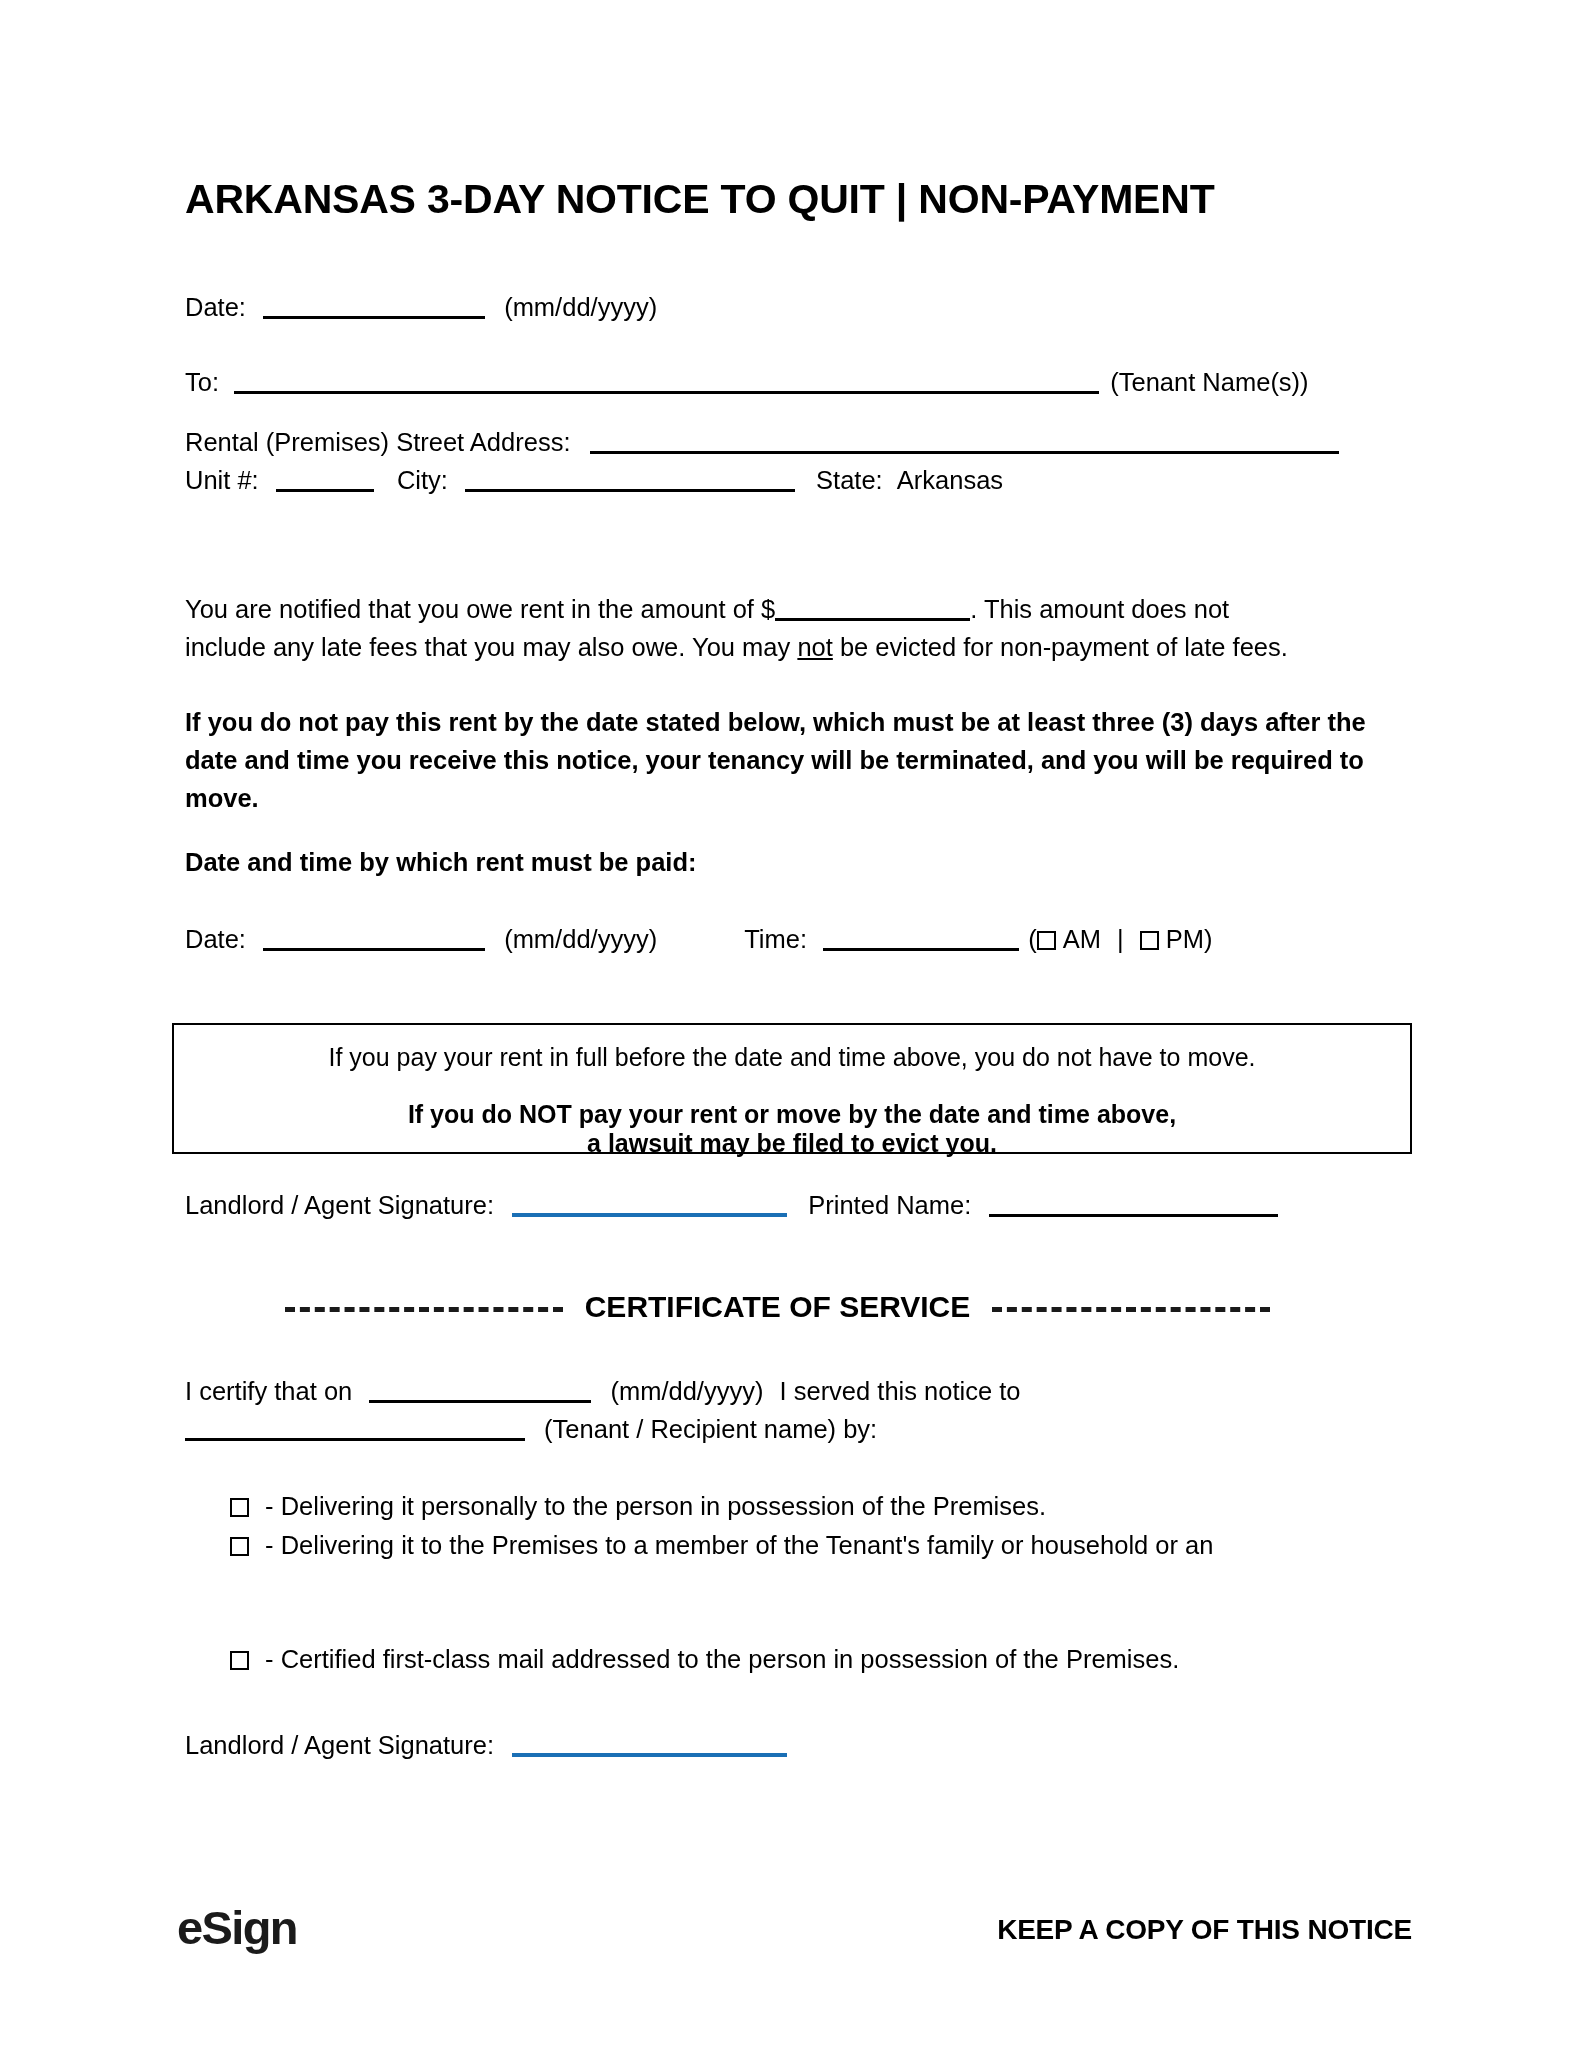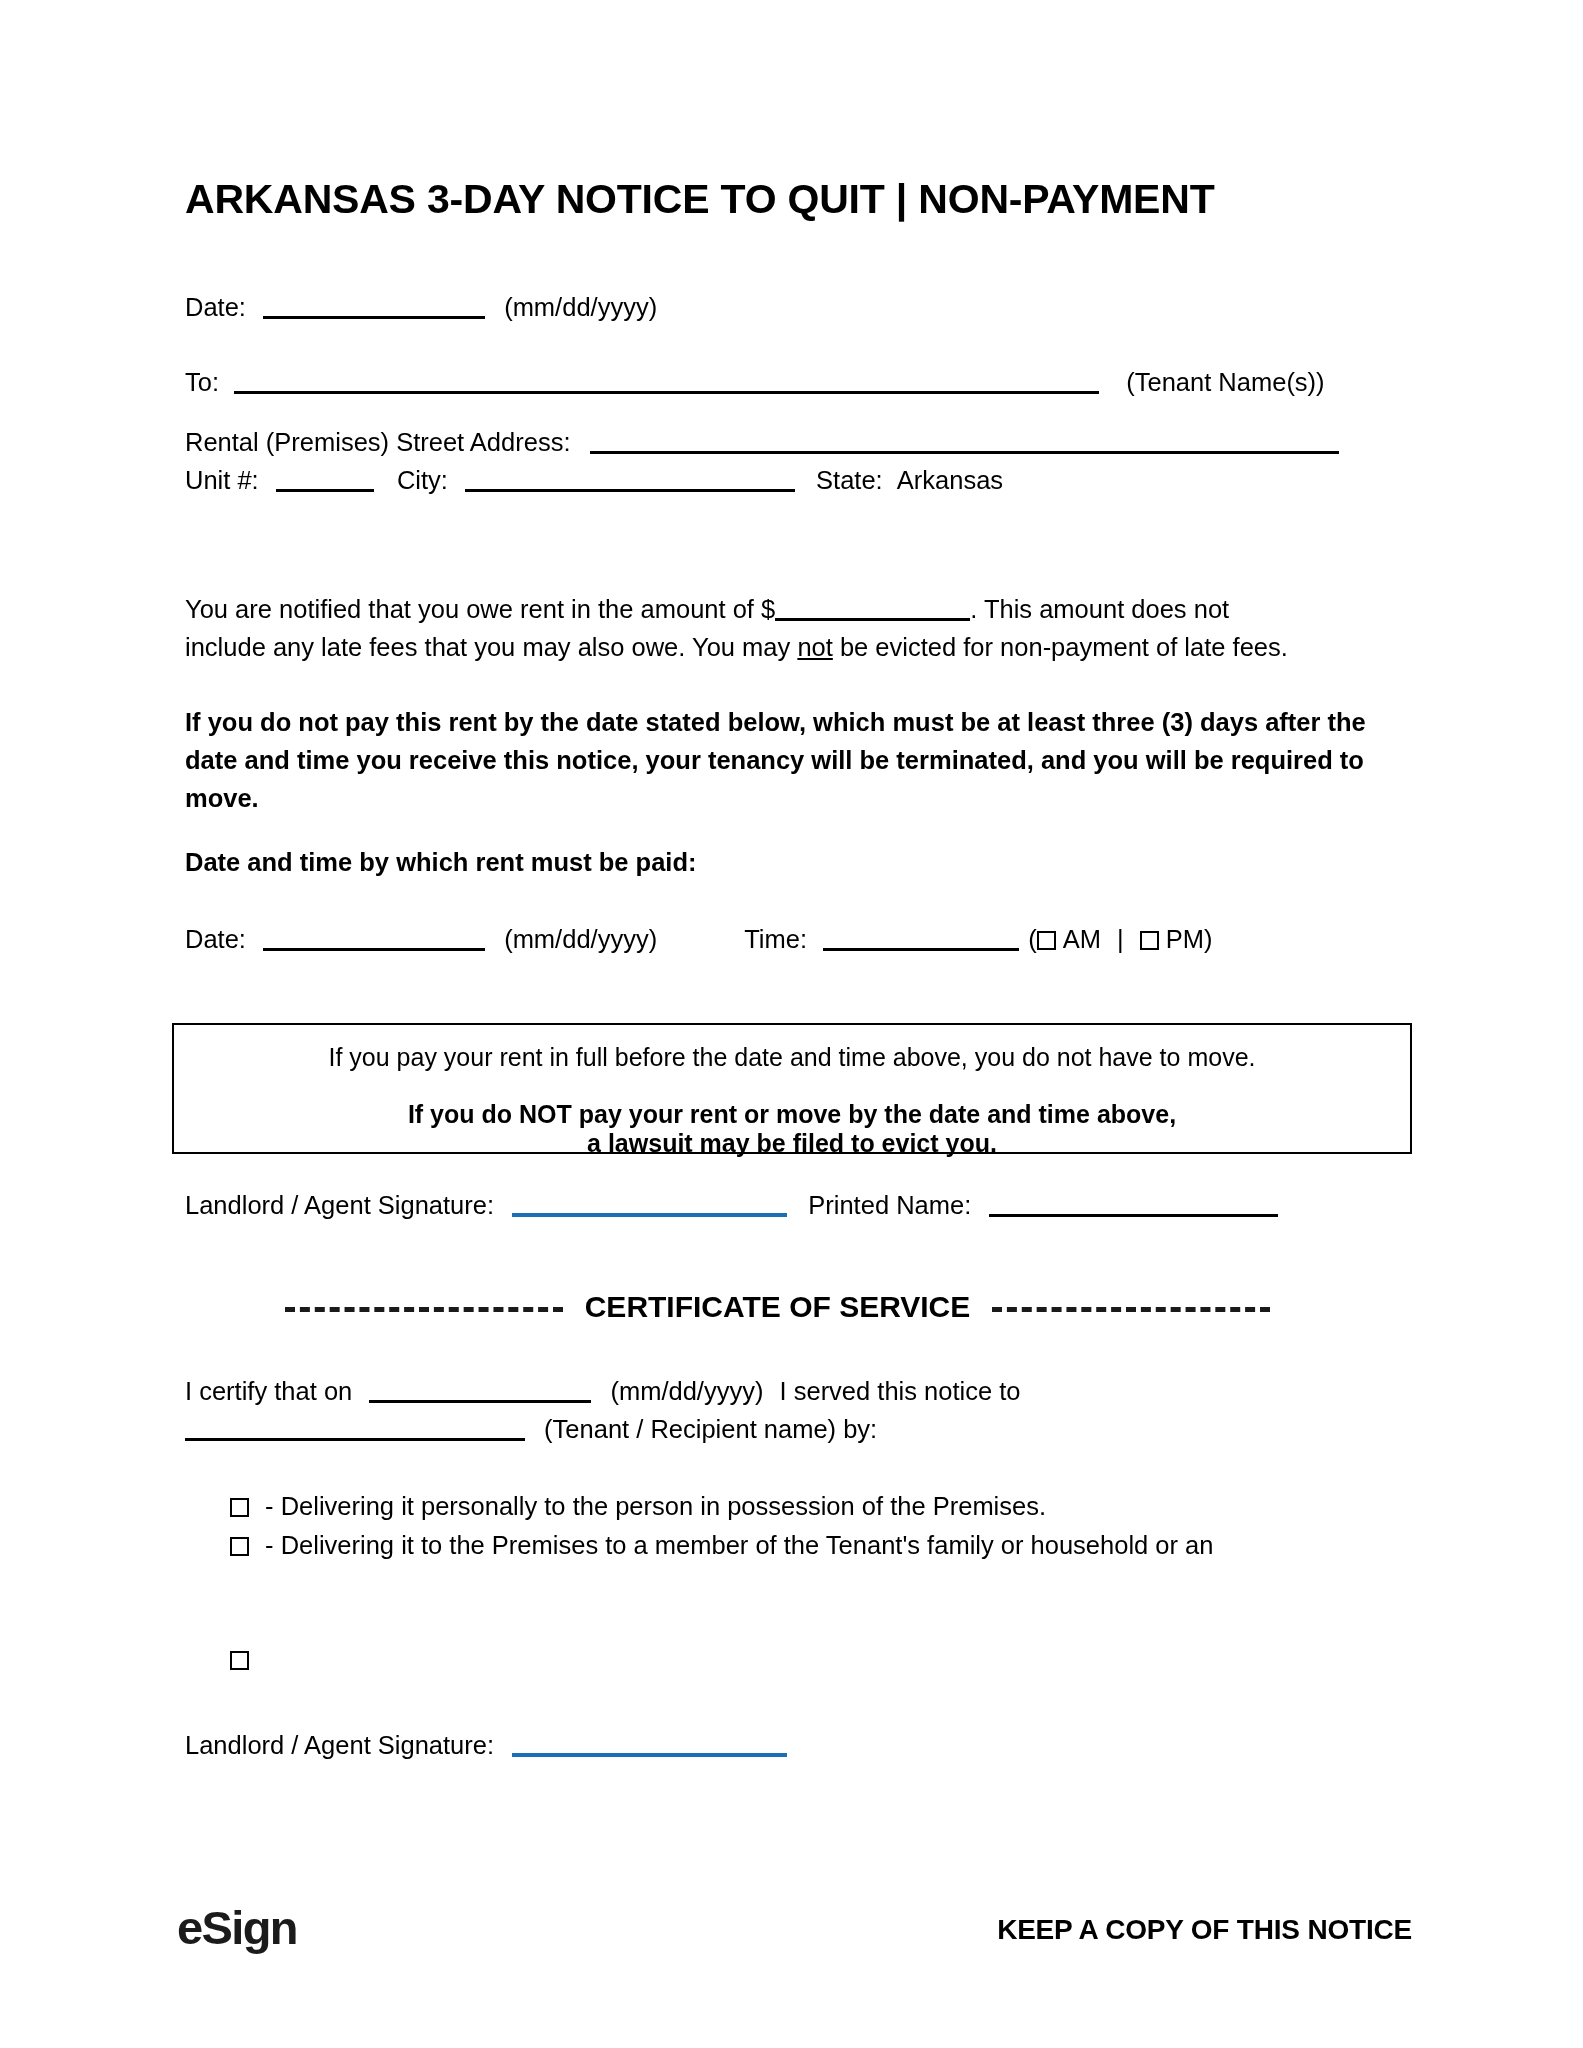--- a/index.html
+++ b/index.html
@@ -170,21 +170,21 @@
 
     <div class="row" style="left:0px; top:290px;text-align:right;">
       <span>Date:</span>
       <span class="rule" style="width:222px; margin-left:10px;"></span>
       <span style="margin-left:12px;">(mm/dd/yyyy)</span>
     </div>
 
     <div class="row" style="left:0px; top:365px;">
       <span>To:</span>
       <span class="rule" style="width:865px; margin-left:8px;"></span>
-      <span style="margin-left:20px;">(Tenant Name(s))</span>
+      <span style="margin-left:4px;">(Tenant Name(s))</span>
     </div>
 
     <div class="row" style="left:0px; top:425px;">
       <span>Rental (Premises) Street Address:</span>
       <span class="rule" style="width:749px; margin-left:12px;"></span>
     </div>
 
     <div class="row" style="left:0px; top:463px;">
       <span>Unit #:</span>
       <span class="rule" style="width:98px; margin-left:10px;"></span>
@@ -250,20 +250,21 @@
       <span class="cs-text" style="margin-left:9px;">- Delivering it personally to the person in possession of the Premises.</span>
     </div>
 
     <div class="cs-item" style="top:1526px;">
       <span class="cbox"></span>
       <span class="cs-text" style="margin-left:9px;">- Delivering it to the Premises to a member of the Tenant's family or household or an</span>
     </div>
 
     <div class="cs-item" style="top:1640px;">
       <span class="cbox"></span>
+      <span class="cs-text" style="margin-left:9px;">- Certified first-class mail addressed to the person in possession of the Premises.</span>
     </div>
 
     <div class="row" style="left:0px; top:1728px;">
       <span>Landlord / Agent Signature:</span>
       <span class="rule-blue" style="width:275px; margin-left:11px;"></span>
     </div>
 
     <div class="footer-logo">eSign</div>
     <div class="footer-note">KEEP A COPY OF THIS NOTICE</div>
 

